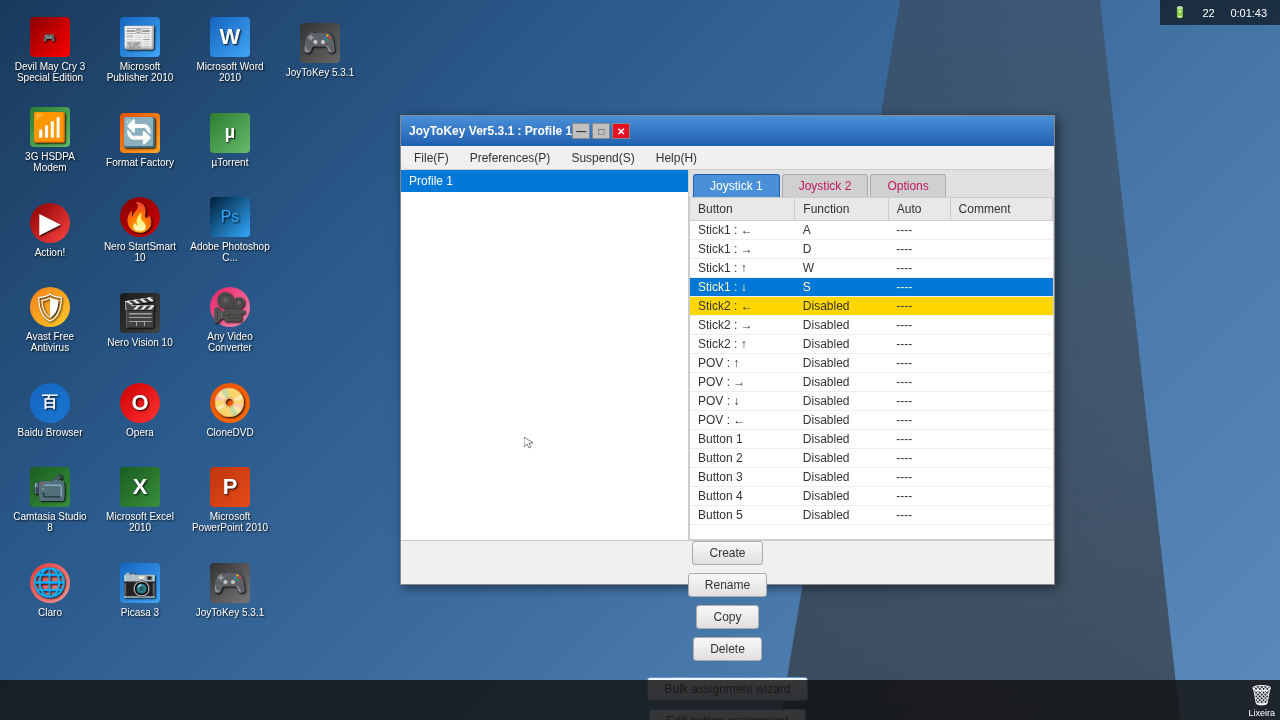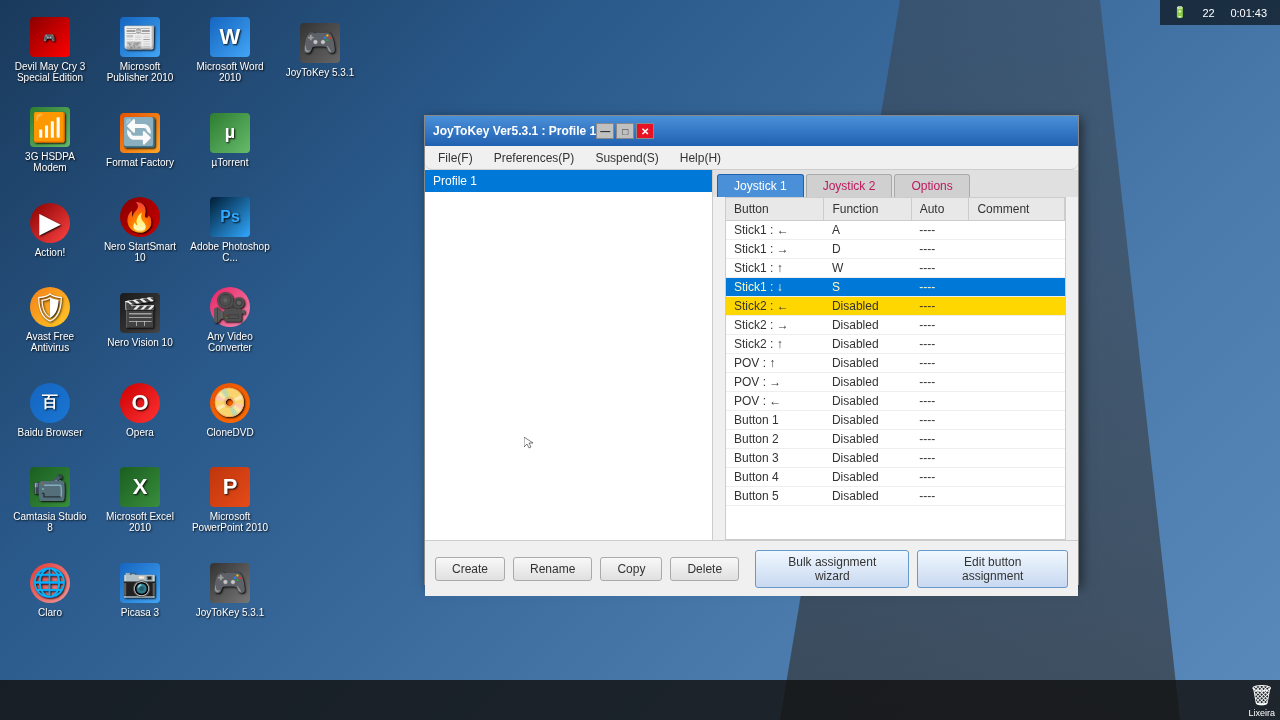--- a/index.html
+++ b/index.html
@@ -70,21 +70,21 @@
     
     .icon-dmc { background: linear-gradient(135deg, #8B0000, #FF0000); color: white; font-size: 10px; font-weight: bold; }
     .icon-mspub { background: linear-gradient(135deg, #1565C0, #42A5F5); }
     .icon-msword { background: linear-gradient(135deg, #1565C0, #42A5F5); }
     .icon-joytokey { background: linear-gradient(135deg, #333, #666); }
     .icon-3g { background: linear-gradient(135deg, #2E7D32, #66BB6A); }
     .icon-formatfactory { background: linear-gradient(135deg, #E65100, #FFA726); }
     .icon-utorrent { background: linear-gradient(135deg, #2E7D32, #66BB6A); color: white; }
     .icon-action { background: linear-gradient(135deg, #880000, #FF4444); border-radius: 50%; }
     .icon-nero { background: linear-gradient(135deg, #880000, #CC0000); border-radius: 50%; }
-    .icon-photoshop { background: linear-gradient(135deg, #001e36, #31a8ff); color: #31a8ff; font-weight: bold; font-size: 16px; }
+    .icon-photoshop { background: linear-gradient(135deg, #001e36, #31a8ff); color: #31a8ff; font-weight: normal; font-size: 16px; }
     .icon-avast { background: linear-gradient(135deg, #F57F17, #FFCA28); border-radius: 50%; }
     .icon-nero10 { background: linear-gradient(135deg, #1a1a1a, #444); }
     .icon-anyvideo { background: linear-gradient(135deg, #E91E63, #F48FB1); border-radius: 50%; }
     .icon-baidu { background: linear-gradient(135deg, #1565C0, #1976D2); border-radius: 50%; }
     .icon-opera { background: linear-gradient(135deg, #CC0000, #FF3333); border-radius: 50%; }
     .icon-clonedvd { background: linear-gradient(135deg, #E65100, #FF6D00); border-radius: 50%; }
     .icon-camtasia { background: linear-gradient(135deg, #1B5E20, #388E3C); }
     .icon-excel { background: linear-gradient(135deg, #1B5E20, #388E3C); }
     .icon-ppt { background: linear-gradient(135deg, #BF360C, #E64A19); }
     .icon-claro { background: linear-gradient(135deg, #E53935, #EF9A9A); border-radius: 50%; }
@@ -139,21 +139,21 @@
       display: flex;
       align-items: center;
       justify-content: space-around;
       padding: 0 5px;
     }
 
     
     #joytokey-window {
       position: absolute;
       top: 115px;
-      left: 424px;
+      left: 400px;
       width: 655px;
       height: 470px;
       background: #f0f0f0;
       border: 1px solid #888;
       box-shadow: 3px 3px 10px rgba(0,0,0,0.5);
     }
     
     .window-titlebar {
       height: 30px;
       background: linear-gradient(to bottom, #4a90d9, #2060b0);
@@ -247,21 +247,21 @@
       background: #4a90d9;
       color: white;
       border-color: #2060b0;
     }
     
     .table-container {
       flex: 1;
       overflow-y: scroll;
       background: white;
       border: 1px solid #ccc;
-      margin: 0 12px;
+      margin: 0 0;
     }
     table {
       width: 100%;
       border-collapse: collapse;
       font-size: 12px;
     }
     table thead {
       background: #e8e8e8;
       position: sticky;
       top: 0;
@@ -278,27 +278,28 @@
       padding: 2px 8px;
       border-bottom: 1px solid #eee;
       color: #333;
     }
     tr.highlighted-blue { background: #0078d7; color: white; }
     tr.highlighted-blue td { color: #fef9c3; }
     tr.highlighted-yellow { background: #FFD700; }
     tr.highlighted-yellow td { color: #333; }
     
     .window-footer {
-      height: 56px;
+      height: 44px;
       background: #f0f0f0;
       border-top: 1px solid #ccc;
       display: flex;
       align-items: center;
       padding: 0 10px;
       gap: 8px;
+      flex-direction: column;
     }
     .btn {
       padding: 4px 16px;
       background: linear-gradient(to bottom, #f8f8f8, #e0e0e0);
       border: 1px solid #aaa;
       cursor: pointer;
       font-size: 12px;
       color: #333;
       border-radius: 3px;
     }
@@ -524,20 +525,26 @@
     <td>----</td>
     <td></td>
   </tr>
                 <tr>
     <td>POV : →</td>
     <td>Disabled</td>
     <td>----</td>
     <td></td>
   </tr>
                 <tr>
+    <td>POV : ↓</td>
+    <td>Disabled</td>
+    <td>----</td>
+    <td></td>
+  </tr>
+                <tr>
     <td>POV : ←</td>
     <td>Disabled</td>
     <td>----</td>
     <td></td>
   </tr>
                 <tr>
     <td>Button 1</td>
     <td>Disabled</td>
     <td>----</td>
     <td></td>

